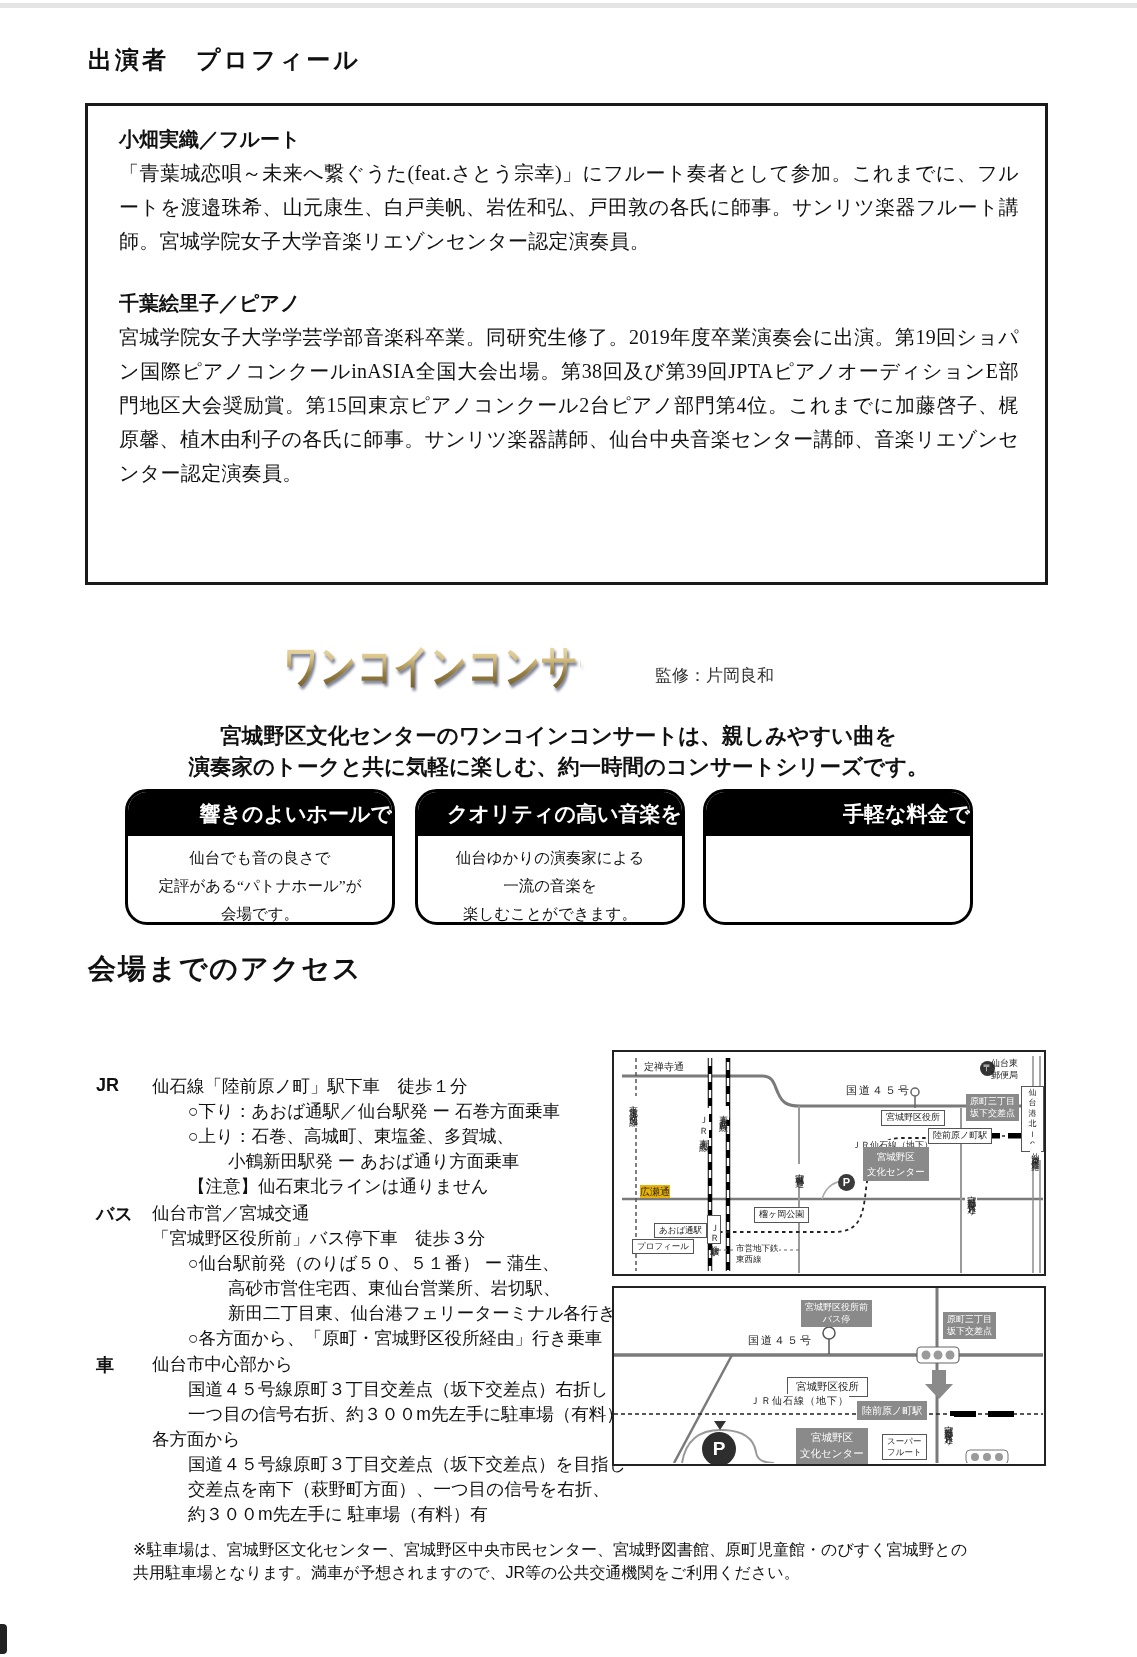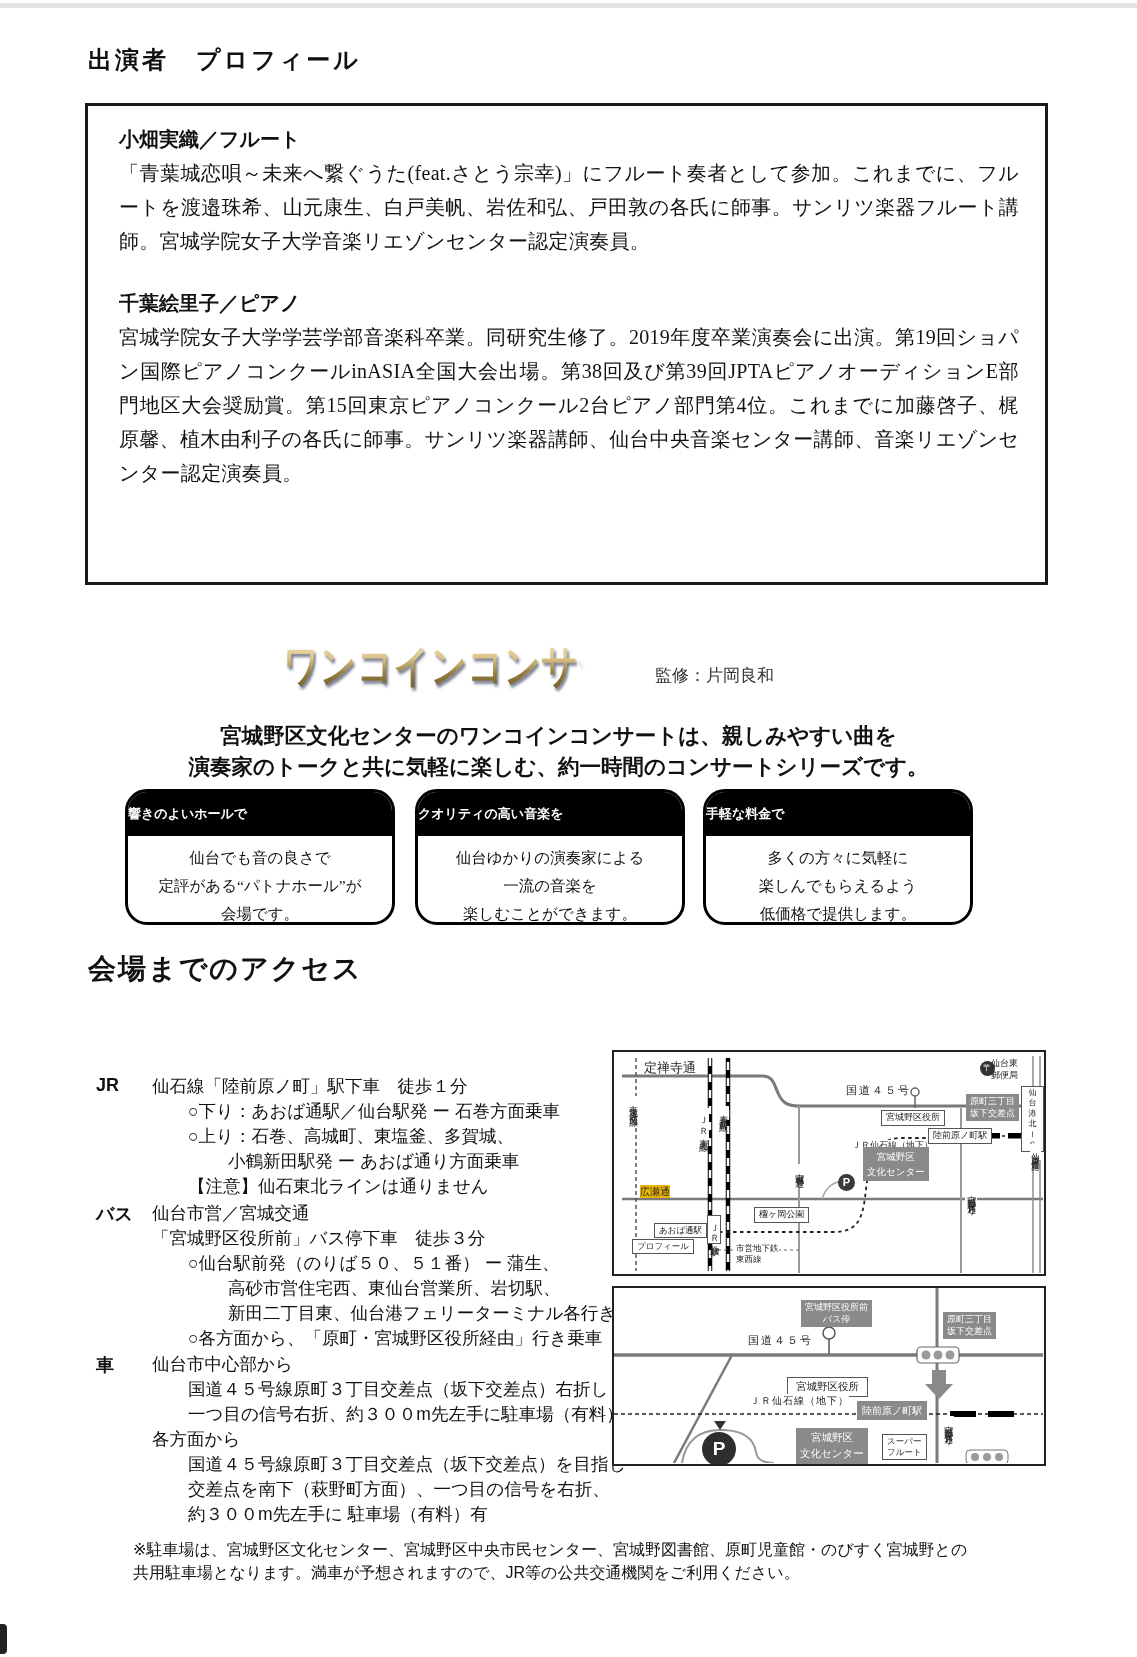--- a/index.html
+++ b/index.html
@@ -26,21 +26,21 @@
              -webkit-background-clip:text;background-clip:text;-webkit-text-fill-color:transparent;
              filter:drop-shadow(2px 3px 1.5px rgba(25,35,70,.6));
              transform:scaleX(.8);transform-origin:left bottom;}
   .supervisor{font-size:17px;color:#333;padding-bottom:9px;white-space:nowrap;}
 
   .intro{left:0;right:20px;top:721px;text-align:center;font-size:21.5px;font-weight:bold;line-height:31px;}
 
   .card{position:absolute;top:789px;width:270px;height:136px;border:3px solid #000;border-radius:22px;
         background:#fff;box-sizing:border-box;overflow:hidden;}
   .card1{left:125px;}.card2{left:415px;}.card3{left:703px;}
-  .card-head{background:#000;color:#fff;text-align:left;font-size:13px;font-weight:bold;
+  .card-head{background:#000;color:#fff;text-align:right;font-size:21px;font-weight:bold;
              height:44px;line-height:44px;}
   .card-body{text-align:center;font-size:15.5px;line-height:28px;padding-top:8px;}
 
   .access-h{left:88px;top:950px;font-size:28px;font-weight:bold;letter-spacing:2px;}
 
   .acc-item{position:absolute;left:96px;display:flex;}
   .acc-label{width:56px;flex:none;font-weight:bold;font-size:18px;padding-top:1px;}
   .acc-lines{font-size:17.5px;line-height:25px;white-space:nowrap;}
   .i0{padding-left:0;}.i1{padding-left:36px;}.i2{padding-left:76px;}
   .acc-jr{top:1074px;}
@@ -103,25 +103,20 @@
   <div class="card card2">
     <div class="card-head">クオリティの高い音楽を</div>
     <div class="card-body serif">
       <div>仙台ゆかりの演奏家による</div>
       <div>一流の音楽を</div>
       <div>楽しむことができます。</div>
     </div>
   </div>
   <div class="card card3">
     <div class="card-head">手軽な料金で</div>
-    <div class="card-body serif">
-      <div>多くの方々に気軽に</div>
-      <div>楽しんでもらえるよう</div>
-      <div>低価格で提供します。</div>
-    </div>
   </div>
 
   <div class="abs access-h">会場までのアクセス</div>
 
   <div class="acc-item acc-jr">
     <div class="acc-label">JR</div>
     <div class="acc-lines">
       <div class="i0">仙石線「陸前原ノ町」駅下車　徒歩１分</div>
       <div class="i1">○下り：あおば通駅／仙台駅発 ー 石巻方面乗車</div>
       <div class="i1">○上り：石巻、高城町、東塩釜、多賀城、</div>
@@ -171,21 +166,21 @@
       <path d="M364,84 H429" stroke="#222" stroke-width="1.5" stroke-dasharray="3 3" fill="none"></path>
       <rect x="366" y="81" width="20" height="5.5" fill="#000"></rect>
       <rect x="394" y="81" width="14" height="5.5" fill="#000"></rect>
       <path d="M98,198 H186" stroke="#666" stroke-width="1.2" stroke-dasharray="3 3" fill="none"></path>
       <path d="M208,147 C212,134 222,127 236,130" stroke="#aaa" stroke-width="1.5" fill="none"></path>
       <g>
         <path d="M301,44 V56" stroke="#666" stroke-width="1.5"></path>
         <circle cx="301" cy="40" r="4" fill="#fff" stroke="#666" stroke-width="1.5"></circle>
       </g>
     </svg>
-    <div class="ml nowrap" style="left:30px;top:8px;font-size:13px;">定禅寺通</div>
+    <div class="ml nowrap" style="left:30px;top:8px;font-size:10px;">定禅寺通</div>
     <div class="ml mvt" style="left:14px;top:44px;font-size:8.5px;">市営地下鉄南北線</div>
     <div class="ml mvt" style="left:83px;top:56px;font-size:9px;">ＪＲ東北線</div>
     <div class="ml mvt" style="left:103px;top:54px;font-size:9px;">東北新幹線</div>
     <div class="ml nowrap" style="left:232px;top:31px;font-size:11px;letter-spacing:2px;">国道４５号</div>
     <div class="postmark" style="left:366px;top:9px;">〒</div>
     <div class="ml" style="left:377px;top:6px;font-size:9px;text-align:center;">仙台東
 郵便局</div>
     <div class="ml mgb" style="left:352px;top:42px;">原町三丁目
 坂下交差点</div>
     <div class="ml mbx" style="left:407px;top:34px;font-size:8px;">仙台港

